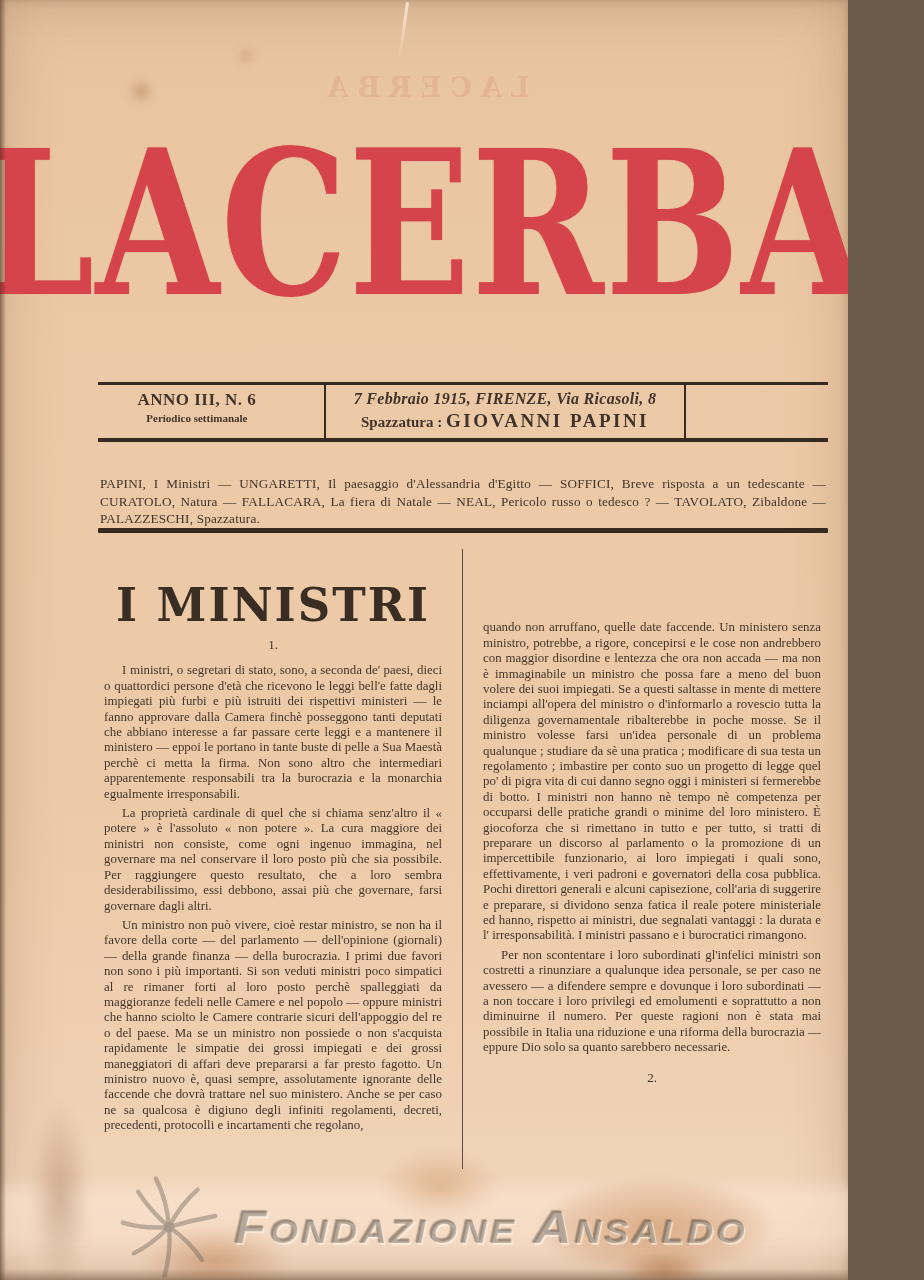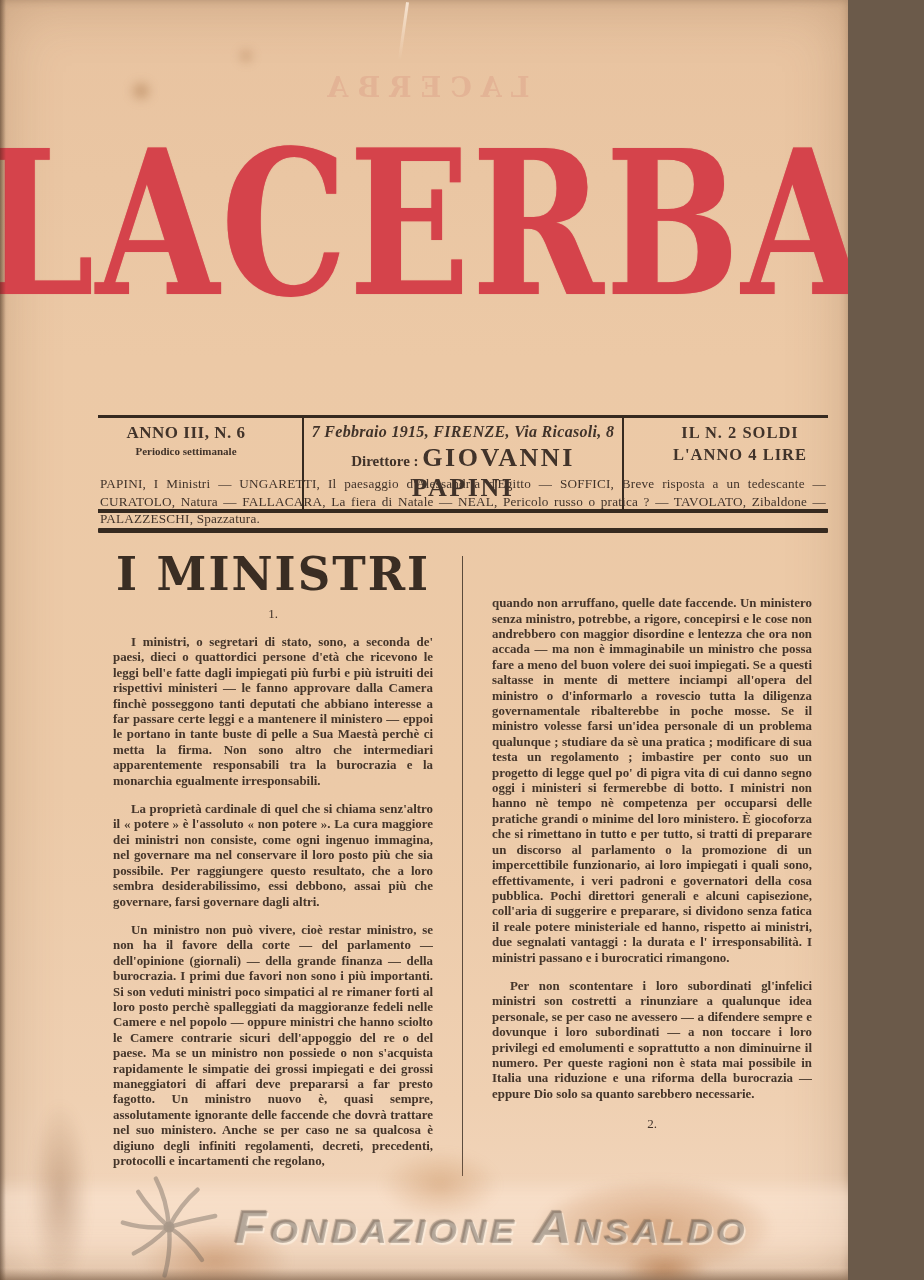--- a/index.html
+++ b/index.html
@@ -29,33 +29,33 @@
   }
   .masthead .word{
     font-family:"DejaVu Serif", serif;font-weight:bold;
     font-size:218px;line-height:1;color:#d5434b;
     transform:scale(.73,.92);transform-origin:center center;
     letter-spacing:2px;white-space:nowrap;
     text-shadow:0 0 1px rgba(213,67,75,.6);
   }
   
   .header-box{
-    position:absolute;left:98px;top:415px;width:730px;
+    position:absolute;left:98px;top:382px;width:730px;
     border-top:3px solid #362a20;border-bottom:4px solid #362a20;
     display:flex;align-items:stretch;background:transparent;gap:28px;
   }
   .hcell{padding:5px 4px 6px 4px;text-align:center;}
   .hcell.left{width:26%;}
   .hcell.center{width:48%;border-left:2px solid #362a20;border-right:2px solid #362a20;}
   .hcell.right{width:26%;}
   .issue-l1{font-weight:bold;font-size:17px;letter-spacing:.5px;}
   .issue-l2{font-weight:bold;font-size:11px;margin-top:2px;}
   .imprint-l1{font-weight:bold;font-style:italic;font-size:16px;letter-spacing:.3px;}
   .imprint-l2{margin-top:2px;font-size:15px;font-weight:bold;}
-  .director-name{font-size:26px;font-weight:bold;letter-spacing:2.5px;}
+  .director-name{font-size:19px;font-weight:bold;letter-spacing:2.5px;}
   .price-l1,.price-l2{font-weight:bold;font-size:16.5px;letter-spacing:1px;}
   .price-l2{margin-top:2px;}
   
   .toc{
     position:absolute;left:100px;top:475px;width:726px;
     font-size:13.2px;line-height:17.6px;text-align:justify;
     color:#41332a;letter-spacing:.2px;
   }
   .thick-rule{
     position:absolute;left:98px;top:528px;width:730px;height:5px;
@@ -71,22 +71,22 @@
   .article-title{
     font-family:"DejaVu Serif", serif;font-weight:bold;font-size:45px;
     text-align:center;letter-spacing:2px;color:#3a2d23;
     margin:2px 0 6px 0;transform:scaleY(1.05);
   }
   .section-marker{
     text-align:center;font-size:13px;margin:6px 0 10px 0;color:#41332a;
   }
   .section-marker.second{margin:14px 0 12px 0;}
   .article p{
-    margin:13px;font-size:12.9px;line-height:15.4px;text-align:justify;
-    text-indent:18px;color:#44352a;font-weight:bold;
+    margin:4px;font-size:12.9px;line-height:15.4px;text-align:justify;
+    text-indent:18px;color:#44352a;
   }
   .article p.no-indent{text-indent:0;}
   
   .watermark{
     position:absolute;left:110px;top:1172px;width:710px;height:110px;
     display:flex;align-items:center;z-index:6;pointer-events:none;
   }
   .wm-icon{width:118px;height:110px;flex:0 0 auto;opacity:.55;margin-right:6px;}
   .wm-text{
     font-family:"Liberation Sans", sans-serif;font-weight:bold;font-style:italic;
@@ -130,29 +130,25 @@
     <div class="word">LACERBA</div>
   </div>
 
   <div class="header-box">
     <div class="hcell left">
       <div class="issue-l1">ANNO III, N. 6</div>
       <div class="issue-l2">Periodico settimanale</div>
     </div>
     <div class="hcell center">
       <div class="imprint-l1">7 Febbraio 1915, FIRENZE, Via Ricasoli, 8</div>
-      <div class="imprint-l2"><span>Direttore :</span> <span class="director-name">GIOVANNI PAPINI</span></div>
-    </div>
-    <div class="hcell right">
-      <div class="price-l1">IL N. 2 SOLDI</div>
-      <div class="price-l2">L'ANNO 4 LIRE</div>
+      <div class="imprint-l2"><span>Spazzatura :</span> <span class="director-name">GIOVANNI PAPINI</span></div>
     </div>
   </div>
 
-  <div class="toc">PAPINI, I Ministri — UNGARETTI, Il paesaggio d'Alessandria d'Egitto — SOFFICI, Breve risposta a un tedescante — CURATOLO, Natura — FALLACARA, La fiera di Natale — NEAL, Pericolo russo o pratica ? — TAVOLATO, Zibaldone — PALAZZESCHI, Spazzatura.</div>
+  <div class="toc">PAPINI, I Ministri — UNGARETTI, Il paesaggio d'Alessandria d'Egitto — SOFFICI, Breve risposta a un tedescante — CURATOLO, Natura — FALLACARA, La fiera di Natale — NEAL, Pericolo russo o tedesco ? — TAVOLATO, Zibaldone — PALAZZESCHI, Spazzatura.</div>
 
   <div class="thick-rule"></div>
 
   <div class="article">
     <div class="col">
       <div class="article-title">I MINISTRI</div>
       <div class="section-marker">1.</div>
       <p>I ministri, o segretari di stato, sono, a seconda de' paesi, dieci o quattordici persone d'età che ricevono le leggi bell'e fatte dagli impiegati più furbi e più istruiti dei rispettivi ministeri — le fanno approvare dalla Camera finchè posseggono tanti deputati che abbiano interesse a far passare certe leggi e a mantenere il ministero — eppoi le portano in tante buste di pelle a Sua Maestà perchè ci metta la firma. Non sono altro che intermediari apparentemente responsabili tra la burocrazia e la monarchia egualmente irresponsabili.</p>
       <p>La proprietà cardinale di quel che si chiama senz'altro il « potere » è l'assoluto « non potere ». La cura maggiore dei ministri non consiste, come ogni ingenuo immagina, nel governare ma nel conservare il loro posto più che sia possibile. Per raggiungere questo resultato, che a loro sembra desiderabilissimo, essi debbono, assai più che governare, farsi governare dagli altri.</p>
       <p>Un ministro non può vivere, cioè restar ministro, se non ha il favore della corte — del parlamento — dell'opinione (giornali) — della grande finanza — della burocrazia. I primi due favori non sono i più importanti. Si son veduti ministri poco simpatici al re rimaner forti al loro posto perchè spalleggiati da maggioranze fedeli nelle Camere e nel popolo — oppure ministri che hanno sciolto le Camere contrarie sicuri dell'appoggio del re o del paese. Ma se un ministro non possiede o non s'acquista rapidamente le simpatie dei grossi impiegati e dei grossi maneggiatori di affari deve prepararsi a far presto fagotto. Un ministro nuovo è, quasi sempre, assolutamente ignorante delle faccende che dovrà trattare nel suo ministero. Anche se per caso ne sa qualcosa è digiuno degli infiniti regolamenti, decreti, precedenti, protocolli e incartamenti che regolano,</p>

